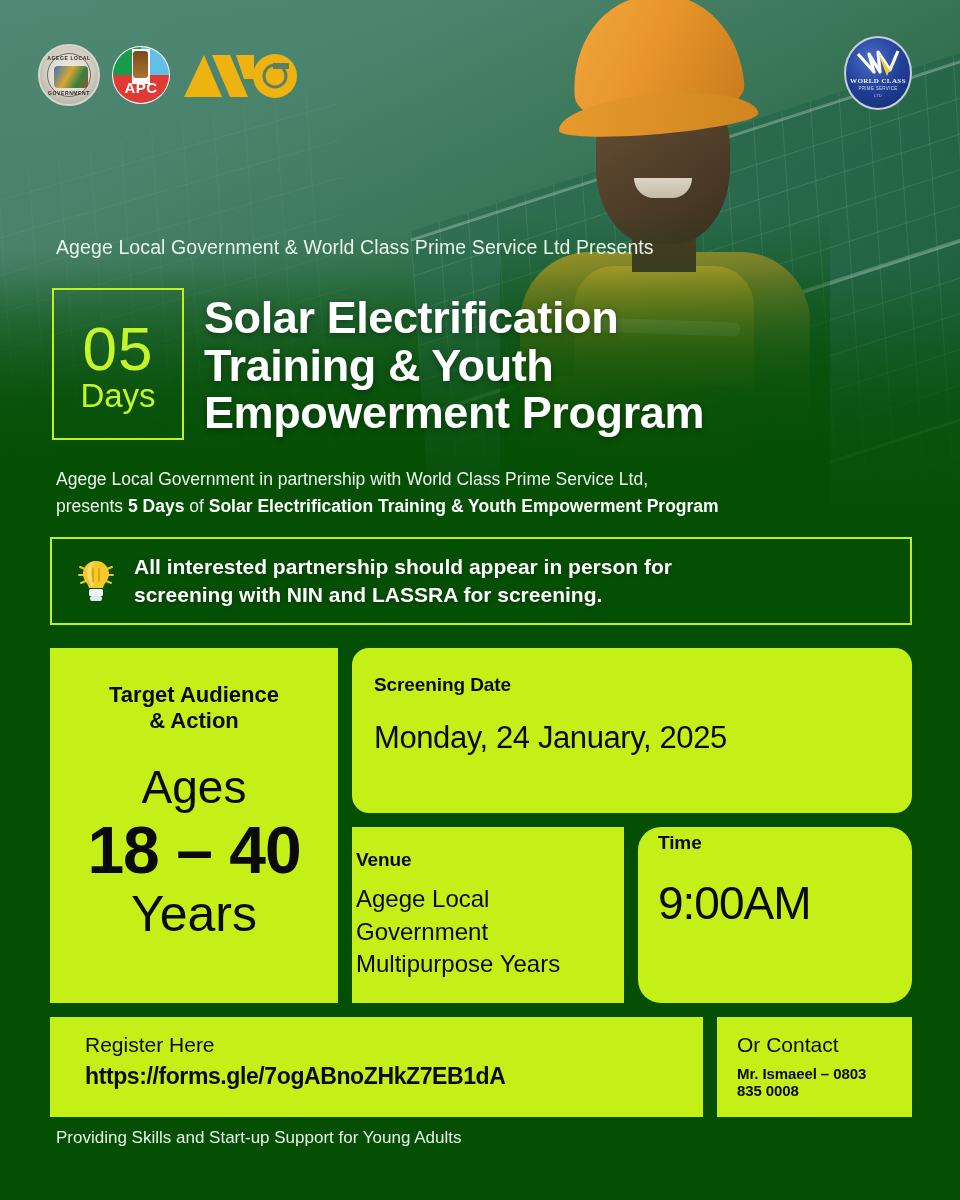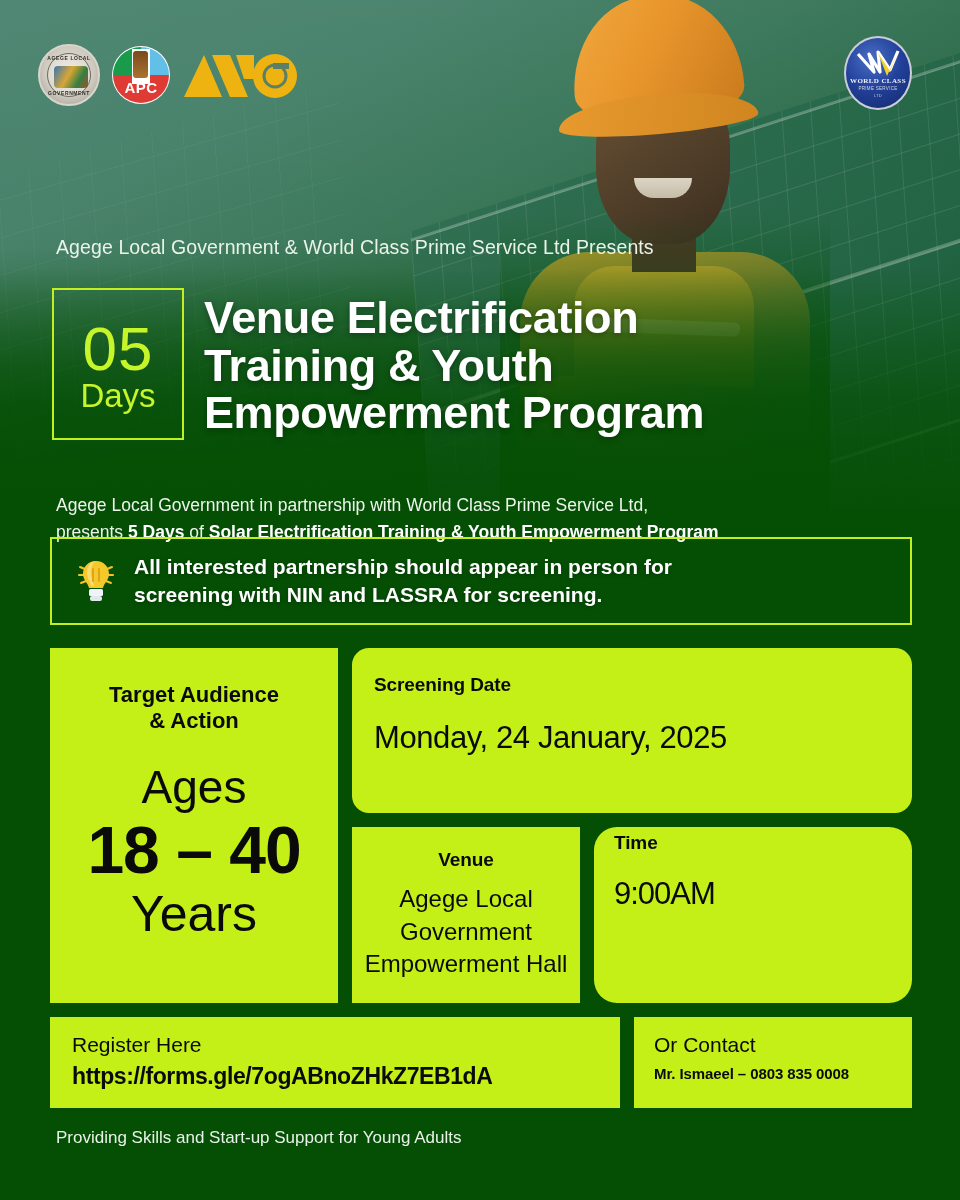--- a/index.html
+++ b/index.html
@@ -184,21 +184,21 @@
     font-size:33px; font-weight:400; color:#c6f52a; line-height:1.0; margin-top:2px;
   }
   .headline {
     font-size:45px; font-weight:800; color:#ffffff; line-height:1.06;
     letter-spacing:-0.4px; margin-top:6px;
     text-shadow:0 2px 6px rgba(0,0,0,0.32);
   }
 
   
   .intro {
-    position:absolute; left:56px; top:492px; width:830px;
+    position:absolute; left:56px; top:466px; width:830px;
     font-size:17.5px; color:#edf5ed; line-height:1.52;
   }
   .intro b { font-weight:800; color:#ffffff; }
 
   
   .callout {
     position:absolute; left:50px; top:537px; width:862px; height:88px;
     border:2px solid #c0f01e;
     display:flex; align-items:center; gap:18px; padding:0 24px;
   }
@@ -222,27 +222,27 @@
   .aud-ages { font-size:46px; font-weight:400; margin-top:30px; line-height:1; }
   .aud-range { font-size:66px; font-weight:800; line-height:1.06; margin-top:6px; letter-spacing:-1px; }
   .aud-years { font-size:50px; font-weight:400; line-height:1.06; margin-top:2px; }
 
   .col-right { flex:1; display:flex; flex-direction:column; gap:14px; }
   .card-date { height:165px; padding:26px 22px;border-radius:17px; }
   .lbl { font-size:19px; font-weight:800; letter-spacing:-0.1px; }
   .date-val { font-size:31px; font-weight:400; margin-top:24px; letter-spacing:-0.4px; }
 
   .row-vt { display:flex; gap:14px; flex:1; }
-  .card-venue { width:228px; padding:22px 4px;text-align:center; }
+  .card-venue { width:272px; padding:22px 4px; }
   .venue-val { font-size:24px; font-weight:400; line-height:1.36; margin-top:12px; }
   .card-time { flex:1; padding:5px 20px;border-radius:23px; }
-  .time-val { font-size:31px; font-weight:400; margin-top:22px; letter-spacing:-1px; }
+  .time-val { font-size:46px; font-weight:400; margin-top:22px; letter-spacing:-1px; }
 
   .grid-bottom { display:flex; gap:14px; margin-top:14px; }
-  .card-register { width:570px; padding:16px 22px 18px; }
+  .card-register { width:653px; padding:16px 35px 18px; }
   .reg-lbl { font-size:21px; font-weight:400; }
   .reg-url { font-size:23px; font-weight:800; margin-top:6px; letter-spacing:-0.4px; }
   .card-contact { flex:1; padding:16px 20px 18px; }
   .con-lbl { font-size:21px; font-weight:400; }
   .con-val { font-size:15px; font-weight:800; margin-top:8px; letter-spacing:-0.1px; }
 
   
   .footer {
     position:absolute; left:56px; top:1128px;
     font-size:17px; color:#e8f2e8; font-weight:400;
@@ -319,21 +319,21 @@
   </div>
 
   <div class="presents">Agege Local Government &amp; World Class Prime Service Ltd Presents</div>
 
   <div class="headline-row">
     <div class="days-badge">
       <div class="days-num">05</div>
       <div class="days-label">Days</div>
     </div>
     <h1 class="headline">
-      <span>Venue Electrification</span><br>
+      <span>Solar Electrification</span><br>
       <span>Training &amp; Youth</span><br>
       <span>Empowerment Program</span>
     </h1>
   </div>
 
   <div class="intro">
     <span>Agege Local Government in partnership with World Class Prime Service Ltd,</span><br>
     <span>presents </span><b>5 Days</b><span> of </span><b>Solar Electrification Training &amp; Youth Empowerment Program</b>
   </div>
 
@@ -380,21 +380,21 @@
           <div class="lbl">Screening Date</div>
           <div class="date-val">Monday, 24 January, 2025</div>
         </div>
 
         <div class="row-vt">
           <div class="card card-venue">
             <div class="lbl">Venue</div>
             <div class="venue-val">
               <span>Agege Local</span><br>
               <span>Government</span><br>
-              <span>Empowerment Hall</span>
+              <span>Multipurpose Years</span>
             </div>
           </div>
           <div class="card card-time">
             <div class="lbl">Time</div>
             <div class="time-val">9:00AM</div>
           </div>
         </div>
 
       </div>
     </div>

